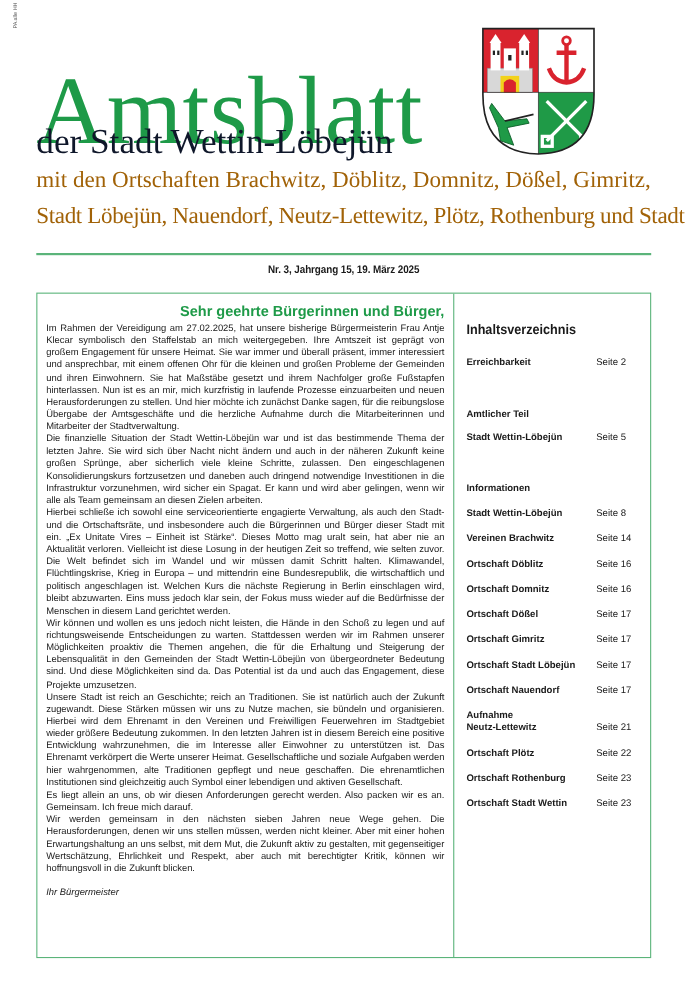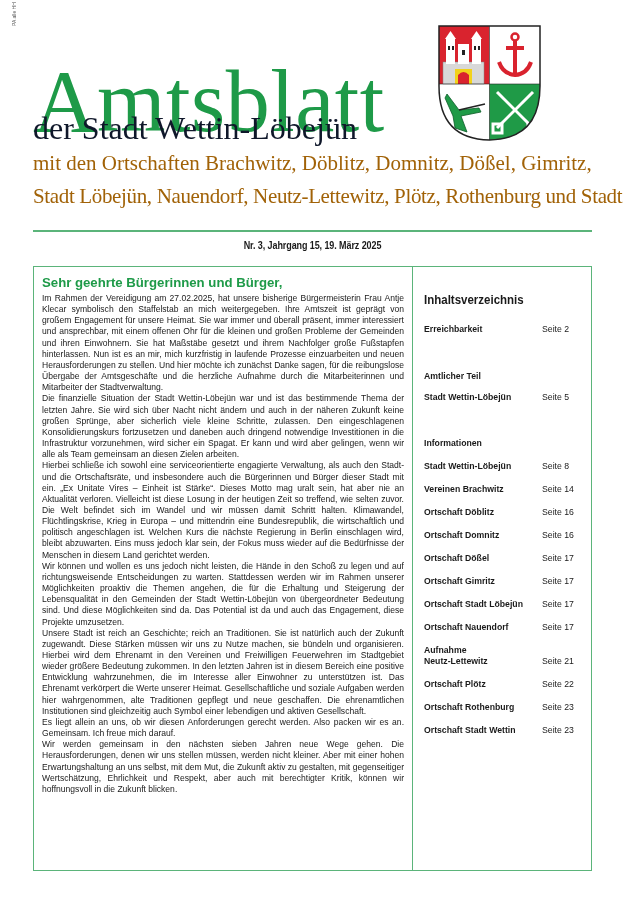--- a/index.html
+++ b/index.html
@@ -9,21 +9,21 @@
   .subtitle{position:absolute;left:33px;top:112px;font-family:"Liberation Serif",serif;color:#0f172a;font-size:32px;line-height:1;}
   .towns1,.towns2{position:absolute;left:33px;font-family:"Liberation Serif",serif;color:#a16207;font-size:21px;line-height:1;white-space:nowrap;}
   .towns1{top:153px;}
   .towns2{top:186px;letter-spacing:-0.35px;}
   .crest{position:absolute;left:437px;top:24px;width:105px;height:118px;}
   .rule{position:absolute;left:33px;top:230px;width:559px;height:2px;background:#5bb47a;}
   .issue{position:absolute;left:0;width:625px;top:240px;text-align:center;font-size:10px;font-weight:bold;letter-spacing:-0.1px;transform:scaleX(0.9);}
   .box{position:absolute;left:33px;top:266px;width:557px;height:603px;border:1.3px solid #5bb47a;}
   .divider{position:absolute;left:378px;top:0;width:1.3px;height:603px;background:#5bb47a;}
   .letter{position:absolute;left:8px;top:8px;width:362px;}
-  .letter h2{margin:0 0 3px 0;text-align:left;color:#1e9a48;font-size:13.2px;font-weight:bold;}
+  .letter h2{margin:0 0 3px 0;text-align:right;color:#1e9a48;font-size:13.2px;font-weight:bold;}
   .letter p{margin:0;font-size:8.55px;line-height:11.15px;text-align:justify;}
   .sig{margin-top:11px !important;font-style:italic;}
   .toc{position:absolute;left:390px;top:0;width:160px;}
   .toc h3{position:absolute;left:0;top:26px;margin:0;font-size:12.5px;font-weight:bold;white-space:nowrap;transform:scaleX(0.92);transform-origin:left top;}
   .toc-row{position:absolute;left:0;width:160px;font-size:8.7px;line-height:11px;}
   .toc-row .t{font-weight:bold;position:absolute;left:0;top:0;white-space:nowrap;}
   .toc-row .p{position:absolute;left:118px;top:0;white-space:nowrap;}
   .toc-sec{position:absolute;left:0;font-size:8.7px;font-weight:bold;white-space:nowrap;}
 </style>
 </head>
@@ -89,20 +89,21 @@
 <div class="box">
   <div class="letter">
     <h2>Sehr geehrte Bürgerinnen und Bürger,</h2>
     <p>Im Rahmen der Vereidigung am 27.02.2025, hat unsere bisherige Bürgermeisterin Frau Antje Klecar symbolisch den Staffelstab an mich weitergegeben. Ihre Amtszeit ist geprägt von großem Engagement für unsere Heimat. Sie war immer und überall präsent, immer interessiert und ansprechbar, mit einem offenen Ohr für die kleinen und großen Probleme der Gemeinden und ihren Einwohnern. Sie hat Maßstäbe gesetzt und ihrem Nachfolger große Fußstapfen hinterlassen. Nun ist es an mir, mich kurzfristig in laufende Prozesse einzuarbeiten und neuen Herausforderungen zu stellen. Und hier möchte ich zunächst Danke sagen, für die reibungslose Übergabe der Amtsgeschäfte und die herzliche Aufnahme durch die Mitarbeiterinnen und Mitarbeiter der Stadtverwaltung.</p>
     <p>Die finanzielle Situation der Stadt Wettin-Löbejün war und ist das bestimmende Thema der letzten Jahre. Sie wird sich über Nacht nicht ändern und auch in der näheren Zukunft keine großen Sprünge, aber sicherlich viele kleine Schritte, zulassen. Den eingeschlagenen Konsolidierungskurs fortzusetzen und daneben auch dringend notwendige Investitionen in die Infrastruktur vorzunehmen, wird sicher ein Spagat. Er kann und wird aber gelingen, wenn wir alle als Team gemeinsam an diesen Zielen arbeiten.</p>
     <p>Hierbei schließe ich sowohl eine serviceorientierte engagierte Verwaltung, als auch den Stadt- und die Ortschaftsräte, und insbesondere auch die Bürgerinnen und Bürger dieser Stadt mit ein. „Ex Unitate Vires – Einheit ist Stärke“. Dieses Motto mag uralt sein, hat aber nie an Aktualität verloren. Vielleicht ist diese Losung in der heutigen Zeit so treffend, wie selten zuvor. Die Welt befindet sich im Wandel und wir müssen damit Schritt halten. Klimawandel, Flüchtlingskrise, Krieg in Europa – und mittendrin eine Bundesrepublik, die wirtschaftlich und politisch angeschlagen ist. Welchen Kurs die nächste Regierung in Berlin einschlagen wird, bleibt abzuwarten. Eins muss jedoch klar sein, der Fokus muss wieder auf die Bedürfnisse der Menschen in diesem Land gerichtet werden.</p>
     <p>Wir können und wollen es uns jedoch nicht leisten, die Hände in den Schoß zu legen und auf richtungsweisende Entscheidungen zu warten. Stattdessen werden wir im Rahmen unserer Möglichkeiten proaktiv die Themen angehen, die für die Erhaltung und Steigerung der Lebensqualität in den Gemeinden der Stadt Wettin-Löbejün von übergeordneter Bedeutung sind. Und diese Möglichkeiten sind da. Das Potential ist da und auch das Engagement, diese Projekte umzusetzen.</p>
     <p>Unsere Stadt ist reich an Geschichte; reich an Traditionen. Sie ist natürlich auch der Zukunft zugewandt. Diese Stärken müssen wir uns zu Nutze machen, sie bündeln und organisieren. Hierbei wird dem Ehrenamt in den Vereinen und Freiwilligen Feuerwehren im Stadtgebiet wieder größere Bedeutung zukommen. In den letzten Jahren ist in diesem Bereich eine positive Entwicklung wahrzunehmen, die im Interesse aller Einwohner zu unterstützen ist. Das Ehrenamt verkörpert die Werte unserer Heimat. Gesellschaftliche und soziale Aufgaben werden hier wahrgenommen, alte Traditionen gepflegt und neue geschaffen. Die ehrenamtlichen Institutionen sind gleichzeitig auch Symbol einer lebendigen und aktiven Gesellschaft.</p>
     <p>Es liegt allein an uns, ob wir diesen Anforderungen gerecht werden. Also packen wir es an. Gemeinsam. Ich freue mich darauf.</p>
     <p>Wir werden gemeinsam in den nächsten sieben Jahren neue Wege gehen. Die Herausforderungen, denen wir uns stellen müssen, werden nicht kleiner. Aber mit einer hohen Erwartungshaltung an uns selbst, mit dem Mut, die Zukunft aktiv zu gestalten, mit gegenseitiger Wertschätzung, Ehrlichkeit und Respekt, aber auch mit berechtigter Kritik, können wir hoffnungsvoll in die Zukunft blicken.</p>
+    <p class="sig">Ihr Bürgermeister</p>
   </div>
 
   <div class="divider"></div>
 
   <div class="toc">
     <h3>Inhaltsverzeichnis</h3>
 
     <div class="toc-row" style="top:57px">
       <span class="t">Erreichbarkeit</span>
       <span class="p">Seite  2</span>

